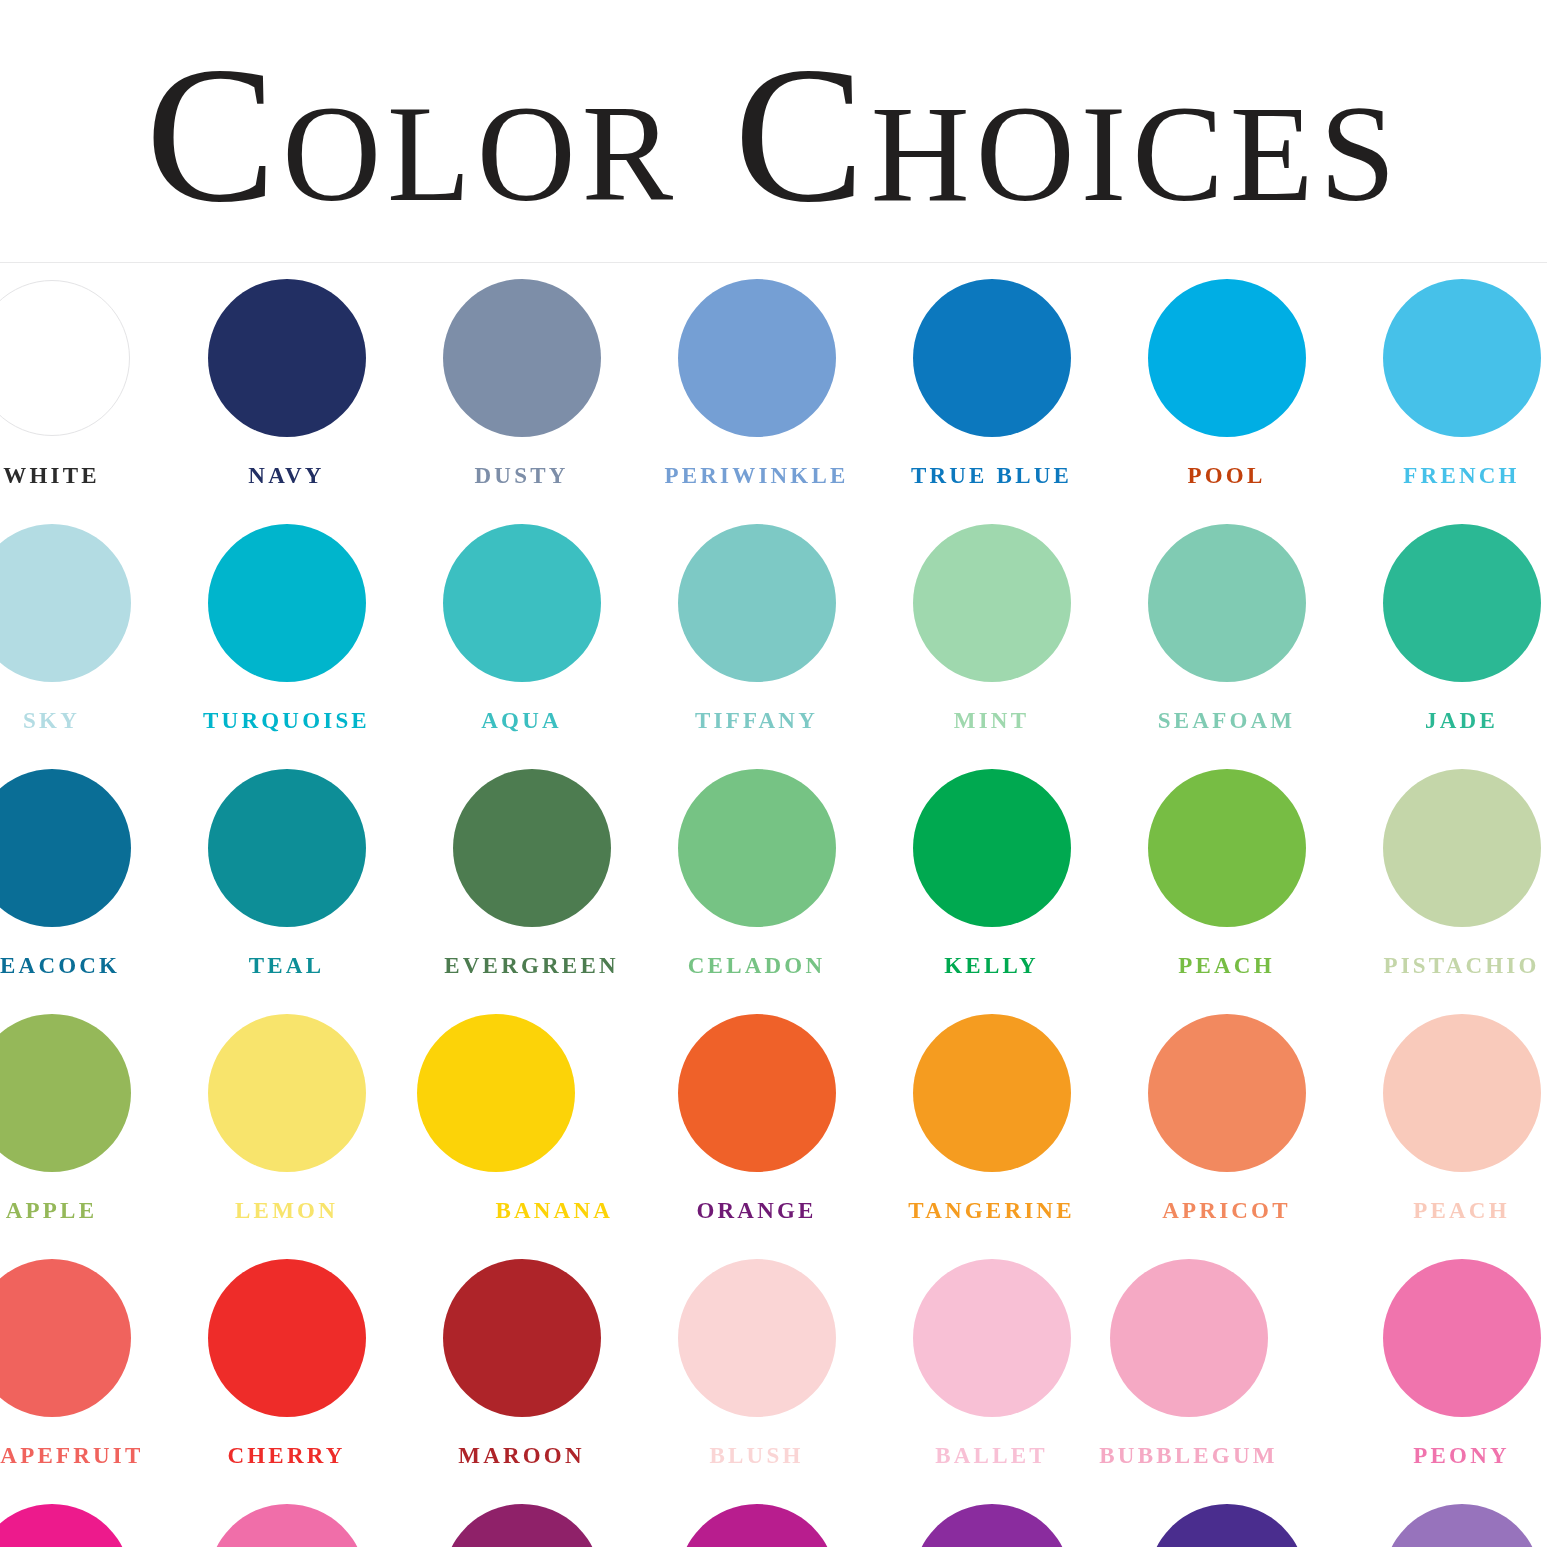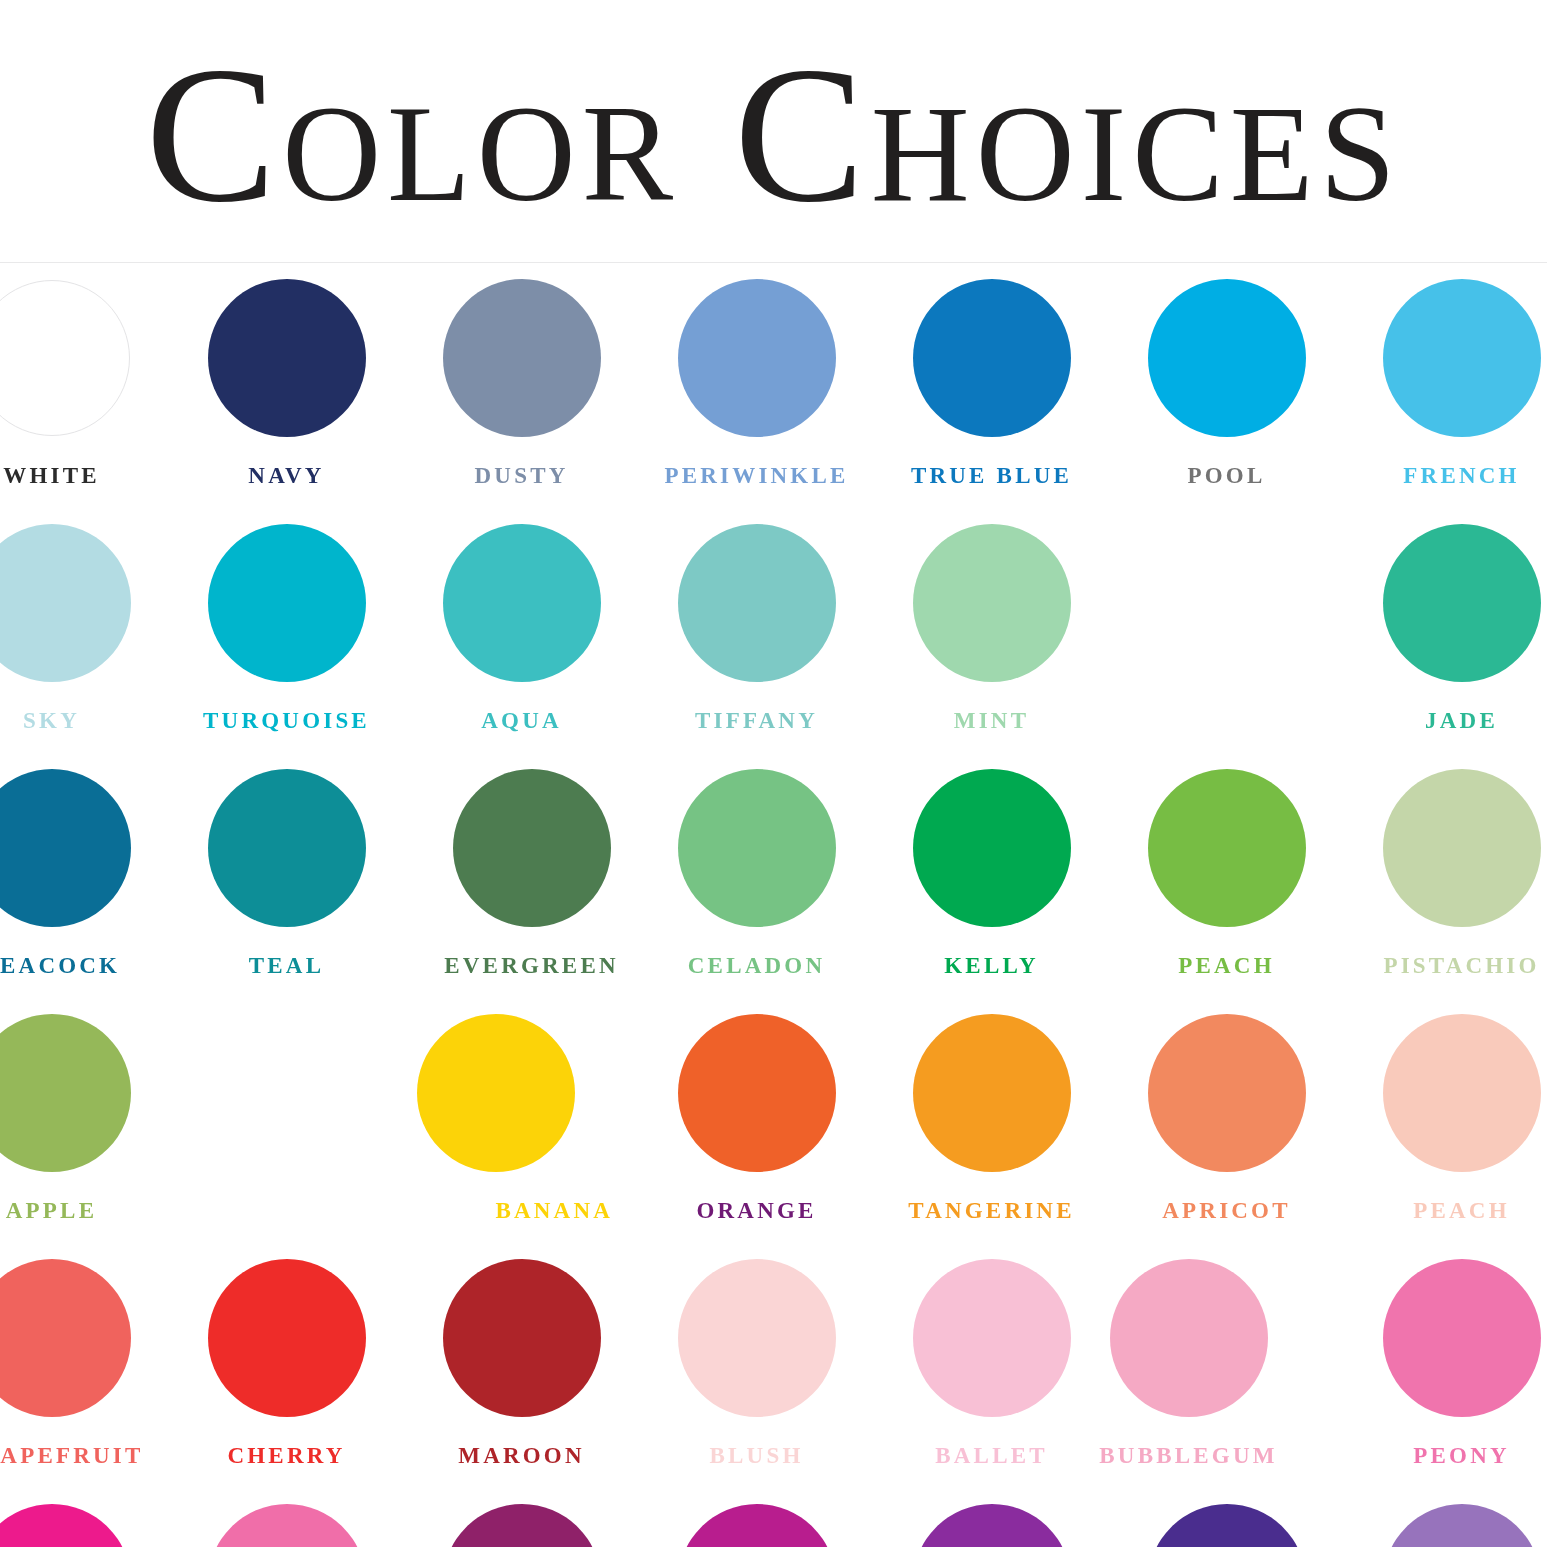--- a/index.html
+++ b/index.html
@@ -133,21 +133,21 @@
         <div class="cell" style="left: 940px;">
           <div class="dot-wrap">
             <span class="dot" style="background: rgb(12, 120, 190);"></span>
           </div>
           <span class="swatch-label" style="color: rgb(12, 120, 190);">TRUE BLUE</span>
         </div>
         <div class="cell" style="left: 1175px;">
           <div class="dot-wrap">
             <span class="dot" style="background: rgb(0, 174, 228);"></span>
           </div>
-          <span class="swatch-label" style="color: #737373;">POOL</span>
+          <span class="swatch-label" style="color: #c2410c;">POOL</span>
         </div>
         <div class="cell" style="left: 1410px;">
           <div class="dot-wrap">
             <span class="dot" style="background: rgb(70, 193, 233);"></span>
           </div>
           <span class="swatch-label" style="color: rgb(70, 193, 233);">FRENCH</span>
         </div>
       </div>
       <div class="grid-row">
         <div class="cell" style="left: 0px;">
@@ -173,20 +173,26 @@
             <span class="dot" style="background: rgb(125, 201, 197);"></span>
           </div>
           <span class="swatch-label" style="color: rgb(125, 201, 197);">TIFFANY</span>
         </div>
         <div class="cell" style="left: 940px;">
           <div class="dot-wrap">
             <span class="dot" style="background: rgb(159, 216, 174);"></span>
           </div>
           <span class="swatch-label" style="color: rgb(159, 216, 174);">MINT</span>
         </div>
+        <div class="cell" style="left: 1175px;">
+          <div class="dot-wrap">
+            <span class="dot" style="background: rgb(128, 203, 179);"></span>
+          </div>
+          <span class="swatch-label" style="color: rgb(128, 203, 179);">SEAFOAM</span>
+        </div>
         <div class="cell" style="left: 1410px;">
           <div class="dot-wrap">
             <span class="dot" style="background: rgb(43, 184, 148);"></span>
           </div>
           <span class="swatch-label" style="color: rgb(43, 184, 148);">JADE</span>
         </div>
       </div>
       <div class="grid-row">
         <div class="cell" style="left: 0px;">
           <div class="dot-wrap">
@@ -231,20 +237,26 @@
           <span class="swatch-label" style="color: rgb(196, 214, 169);">PISTACHIO</span>
         </div>
       </div>
       <div class="grid-row">
         <div class="cell" style="left: 0px;">
           <div class="dot-wrap">
             <span class="dot" style="background: rgb(149, 184, 89);"></span>
           </div>
           <span class="swatch-label" style="color: rgb(149, 184, 89);">APPLE</span>
         </div>
+        <div class="cell" style="left: 235px;">
+          <div class="dot-wrap">
+            <span class="dot" style="background: rgb(248, 228, 108);"></span>
+          </div>
+          <span class="swatch-label" style="color: rgb(248, 228, 108);">LEMON</span>
+        </div>
         <div class="cell" style="left: 444px; text-align: right;">
           <div class="dot-wrap">
             <span class="dot" style="background: rgb(252, 211, 8);"></span>
           </div>
           <span class="swatch-label" style="color: rgb(252, 211, 8);">BANANA</span>
         </div>
         <div class="cell" style="left: 705px;">
           <div class="dot-wrap">
             <span class="dot" style="background: rgb(239, 97, 41);"></span>
           </div>

